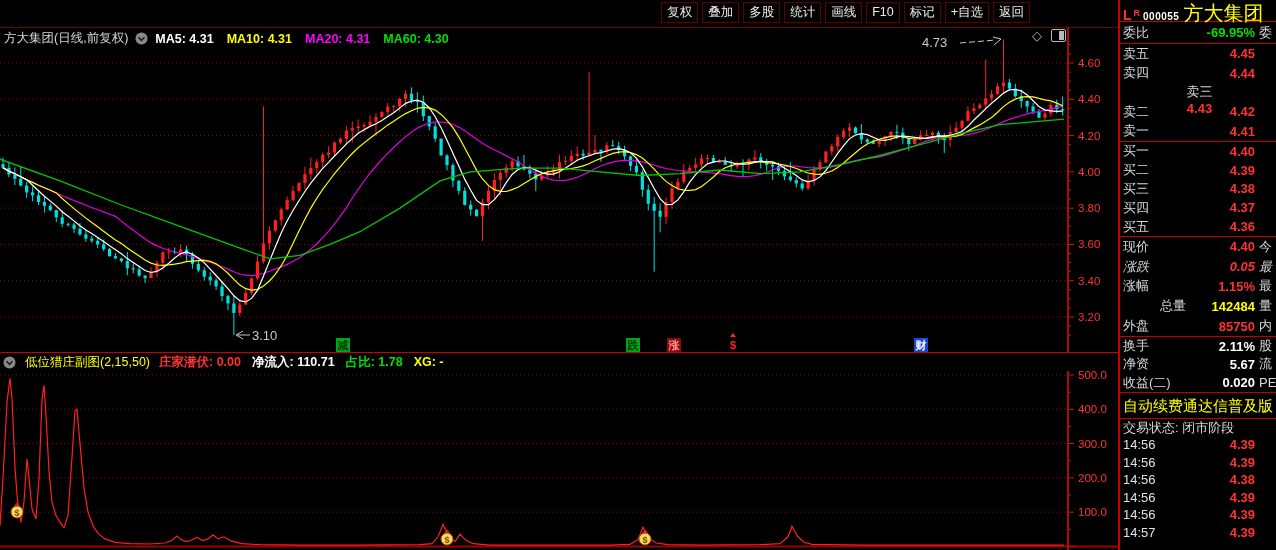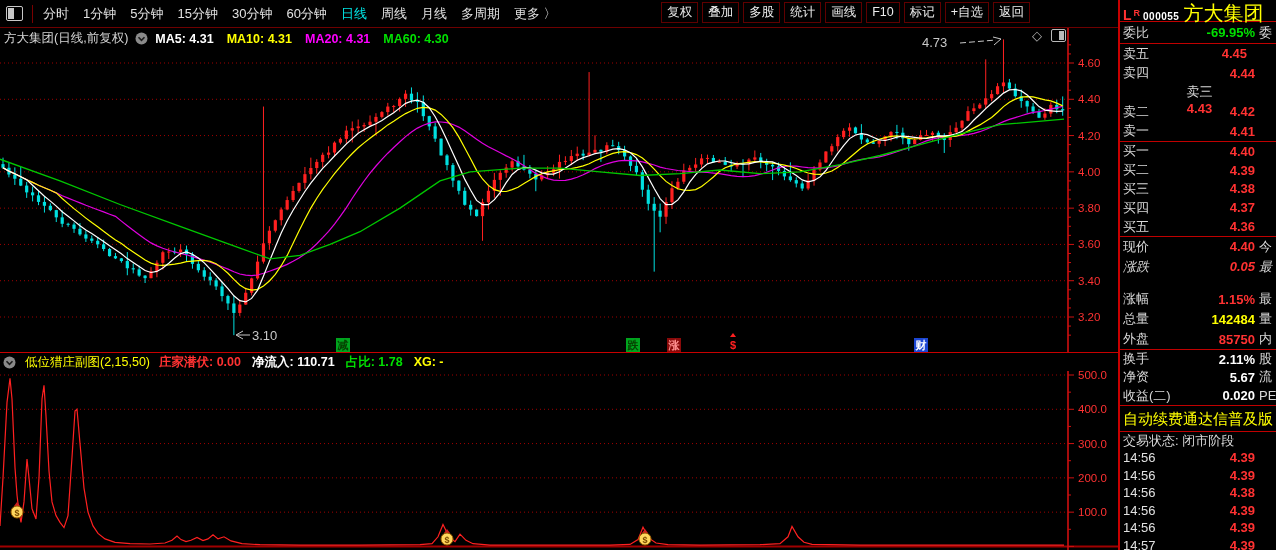--- a/index.html
+++ b/index.html
@@ -63,27 +63,20 @@
   .qstatus{height:17px;line-height:17px;padding-left:3px;display:flex;white-space:nowrap;flex-direction:column;}
   .qstatus .qcut2{margin-left:8px;overflow:hidden;}
   #tick-rows .qrow{height:17.5px;}
 </style>
 </head>
 <body>
 
 <div class="screen">
 
   <div class="topbar">
-    <div class="tb-left">
-      <span class="win-icon">
-          <i></i>
-        </span>
-      <span class="vsep"></span>
-      <span id="periods"><span class="period">分时</span><span class="period">1分钟</span><span class="period">5分钟</span><span class="period">15分钟</span><span class="period">30分钟</span><span class="period">60分钟</span><span class="period active">日线</span><span class="period">周线</span><span class="period">月线</span><span class="period">多周期</span><span class="period">更多 〉</span></span>
-    </div>
     <div class="tb-tools" id="toolbar">
         <span class="tool-btn">复权</span>
         <span class="tool-btn">叠加</span>
         <span class="tool-btn">多股</span>
         <span class="tool-btn">统计</span>
         <span class="tool-btn">画线</span>
         <span class="tool-btn">F10</span>
         <span class="tool-btn">标记</span>
         <span class="tool-btn">+自选</span>
         <span class="tool-btn">返回</span>
@@ -604,21 +597,21 @@
         <span class="qname">方大集团</span>
     </div>
     <div class="qsep"></div>
     <div class="qrow" style="height:21px">
       <span class="qlabel">委比</span>
       <span class="qval green">-69.95%</span>
       <span class="qcut">委</span>
     </div>
     <div class="qsep"></div>
     <div id="sell-rows">
-        <div class="qrow" style="height: 19.4px; gap: 8px;">
+        <div class="qrow" style="height: 19.4px;">
           <span class="qlabel">卖五</span>
           <span class="qval red">4.45</span>
           <span class="qcut"></span>
         </div>
         <div class="qrow" style="height: 19.4px;">
           <span class="qlabel">卖四</span>
           <span class="qval red">4.44</span>
           <span class="qcut"></span>
         </div>
         <div class="qrow" style="height: 19.4px; flex-direction: column;">
@@ -670,26 +663,26 @@
         <div class="qrow" style="height: 19.8px;">
           <span class="qlabel">现价</span>
           <span class="qval red">4.40</span>
           <span class="qcut">今</span>
         </div>
         <div class="qrow" style="height: 19.8px; font-style: italic;">
           <span class="qlabel">涨跌</span>
           <span class="qval red">0.05</span>
           <span class="qcut">最</span>
         </div>
-        <div class="qrow" style="height: 19.8px; margin-top: 13px;">
+        <div class="qrow" style="height: 19.8px;">
           <span class="qlabel">涨幅</span>
           <span class="qval red">1.15%</span>
           <span class="qcut">最</span>
         </div>
-        <div class="qrow" style="height: 19.8px;">
+        <div class="qrow" style="height: 19.8px; margin-left: 37px;">
           <span class="qlabel">总量</span>
           <span class="qval yellow">142484</span>
           <span class="qcut">量</span>
         </div>
         <div class="qrow" style="height: 19.8px;">
           <span class="qlabel">外盘</span>
           <span class="qval red">85750</span>
           <span class="qcut">内</span>
         </div>
       </div>

